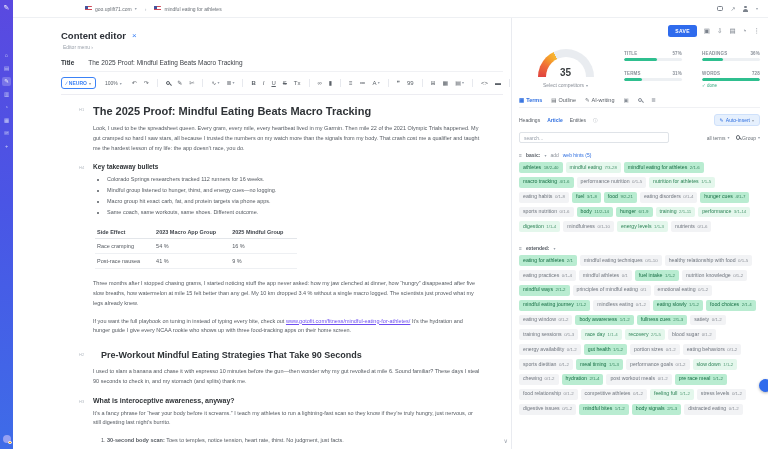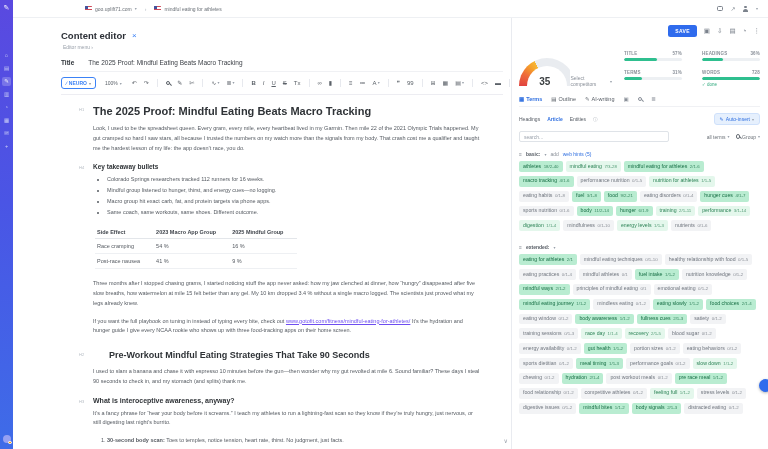--- a/index.html
+++ b/index.html
@@ -59,42 +59,42 @@
        padding:1px;cursor:pointer;}
   .tb-sep{width:1px;height:8px;background:#e7e9ee;margin:0 2px;}
   .lens{position:relative;width:4.5px;height:4.5px;border:1px solid currentColor;border-radius:50%;display:inline-block;}
   .lens::after{content:"";position:absolute;width:3px;height:1px;background:currentColor;transform:rotate(45deg);right:-2.5px;bottom:-.5px;}
 
   
   .doc{margin:10px 0 0 32px;width:388px;position:relative;color:#555a61;}
   .blk{position:relative;}
   .gut{position:absolute;left:-14px;top:2px;font-size:4px;color:#b3bac2;font-weight:normal;}
   .doc h1{font-size:11px;font-weight:bold;color:#2f3337;margin:0 0 7px 0;}
-  .doc h2{font-size:9px;font-weight:bold;color:#2f3337;margin:14px 0 7px 16px;}
+  .doc h2{font-size:9px;font-weight:bold;color:#2f3337;margin:14px 0 7px 8px;}
   .doc h3{font-size:7px;font-weight:bold;color:#2f3337;margin:10px 0 5px 0;}
   .doc h4{font-size:6.5px;font-weight:bold;color:#2f3337;margin:10px 0 5px 0;}
   .doc p{font-size:5.5px;line-height:1.78;margin:0 0 8px 0;}
   .doc a{color:#6d4df0;text-decoration:underline;cursor:pointer;}
   .doc ul,.doc ol{margin:0 0 9px 0;padding-left:14px;font-size:5.5px;line-height:1.7;}
   .doc li{margin-bottom:1.5px;}
   .doc table{border-collapse:collapse;font-size:5.5px;margin:2px 0 10px 2px;}
   .doc th{font-weight:bold;color:#40454c;text-align:left;padding:3px 14px 3px 2px;border-bottom:1px solid #e3e6ea;}
   .doc td{padding:4px 14px 4px 2px;border-bottom:1px solid #eef0f3;color:#555a61;}
   .ed-scroll{position:absolute;right:3px;bottom:5px;color:#9aa1ab;font-size:6px;cursor:pointer;}
 
   
   .rpanel{position:absolute;left:513px;top:18px;right:0;bottom:0;background:#fff;
           padding:7px 8px 0 6px;overflow:hidden;}
   .actions{display:flex;align-items:center;justify-content:flex-end;gap:7px;}
   .savebtn{background:#2f6bed;color:#fff;font-size:5px;font-weight:bold;border-radius:2.5px;
            padding:3px 7px;cursor:pointer;letter-spacing:.3px;}
   .act-ic{color:#7b828c;font-size:6.5px;line-height:1;cursor:pointer;}
 
   .scorerow{display:flex;margin-top:8px;}
-  .gaugewrap{width:130px;display:flex;align-items:flex-end;}
+  .gaugewrap{width:130px;display:flex;flex-direction:column;align-items:center;}
   .gauge{position:relative;width:56px;height:29px;overflow:hidden;margin-top:4px;}
   .gauge .arc{position:absolute;left:0;top:0;width:56px;height:56px;border-radius:50%;
     background:conic-gradient(from 270deg,#e0433f 0deg,#ef6c3a 28deg,#f59e2b 48deg,#f7b733 63deg,#e9ecf0 63deg 180deg,#fff 180deg);}
   .gauge .hole{position:absolute;left:8px;top:8px;width:40px;height:40px;border-radius:50%;background:#fff;}
   .gauge .num{position:absolute;left:0;right:0;bottom:0;text-align:center;font-size:10px;
               font-weight:bold;color:#3c4043;}
   .gsel{font-size:5px;color:#8a9099;margin-top:4px;cursor:pointer;display:flex;gap:2px;align-items:center;}
   .stats{display:grid;grid-template-columns:58px 58px;gap:9px 20px;margin:6px 0 0 12px;}
   .stat .srow{display:flex;justify-content:space-between;font-size:4.5px;color:#8a9099;
               font-weight:bold;letter-spacing:.2px;}

